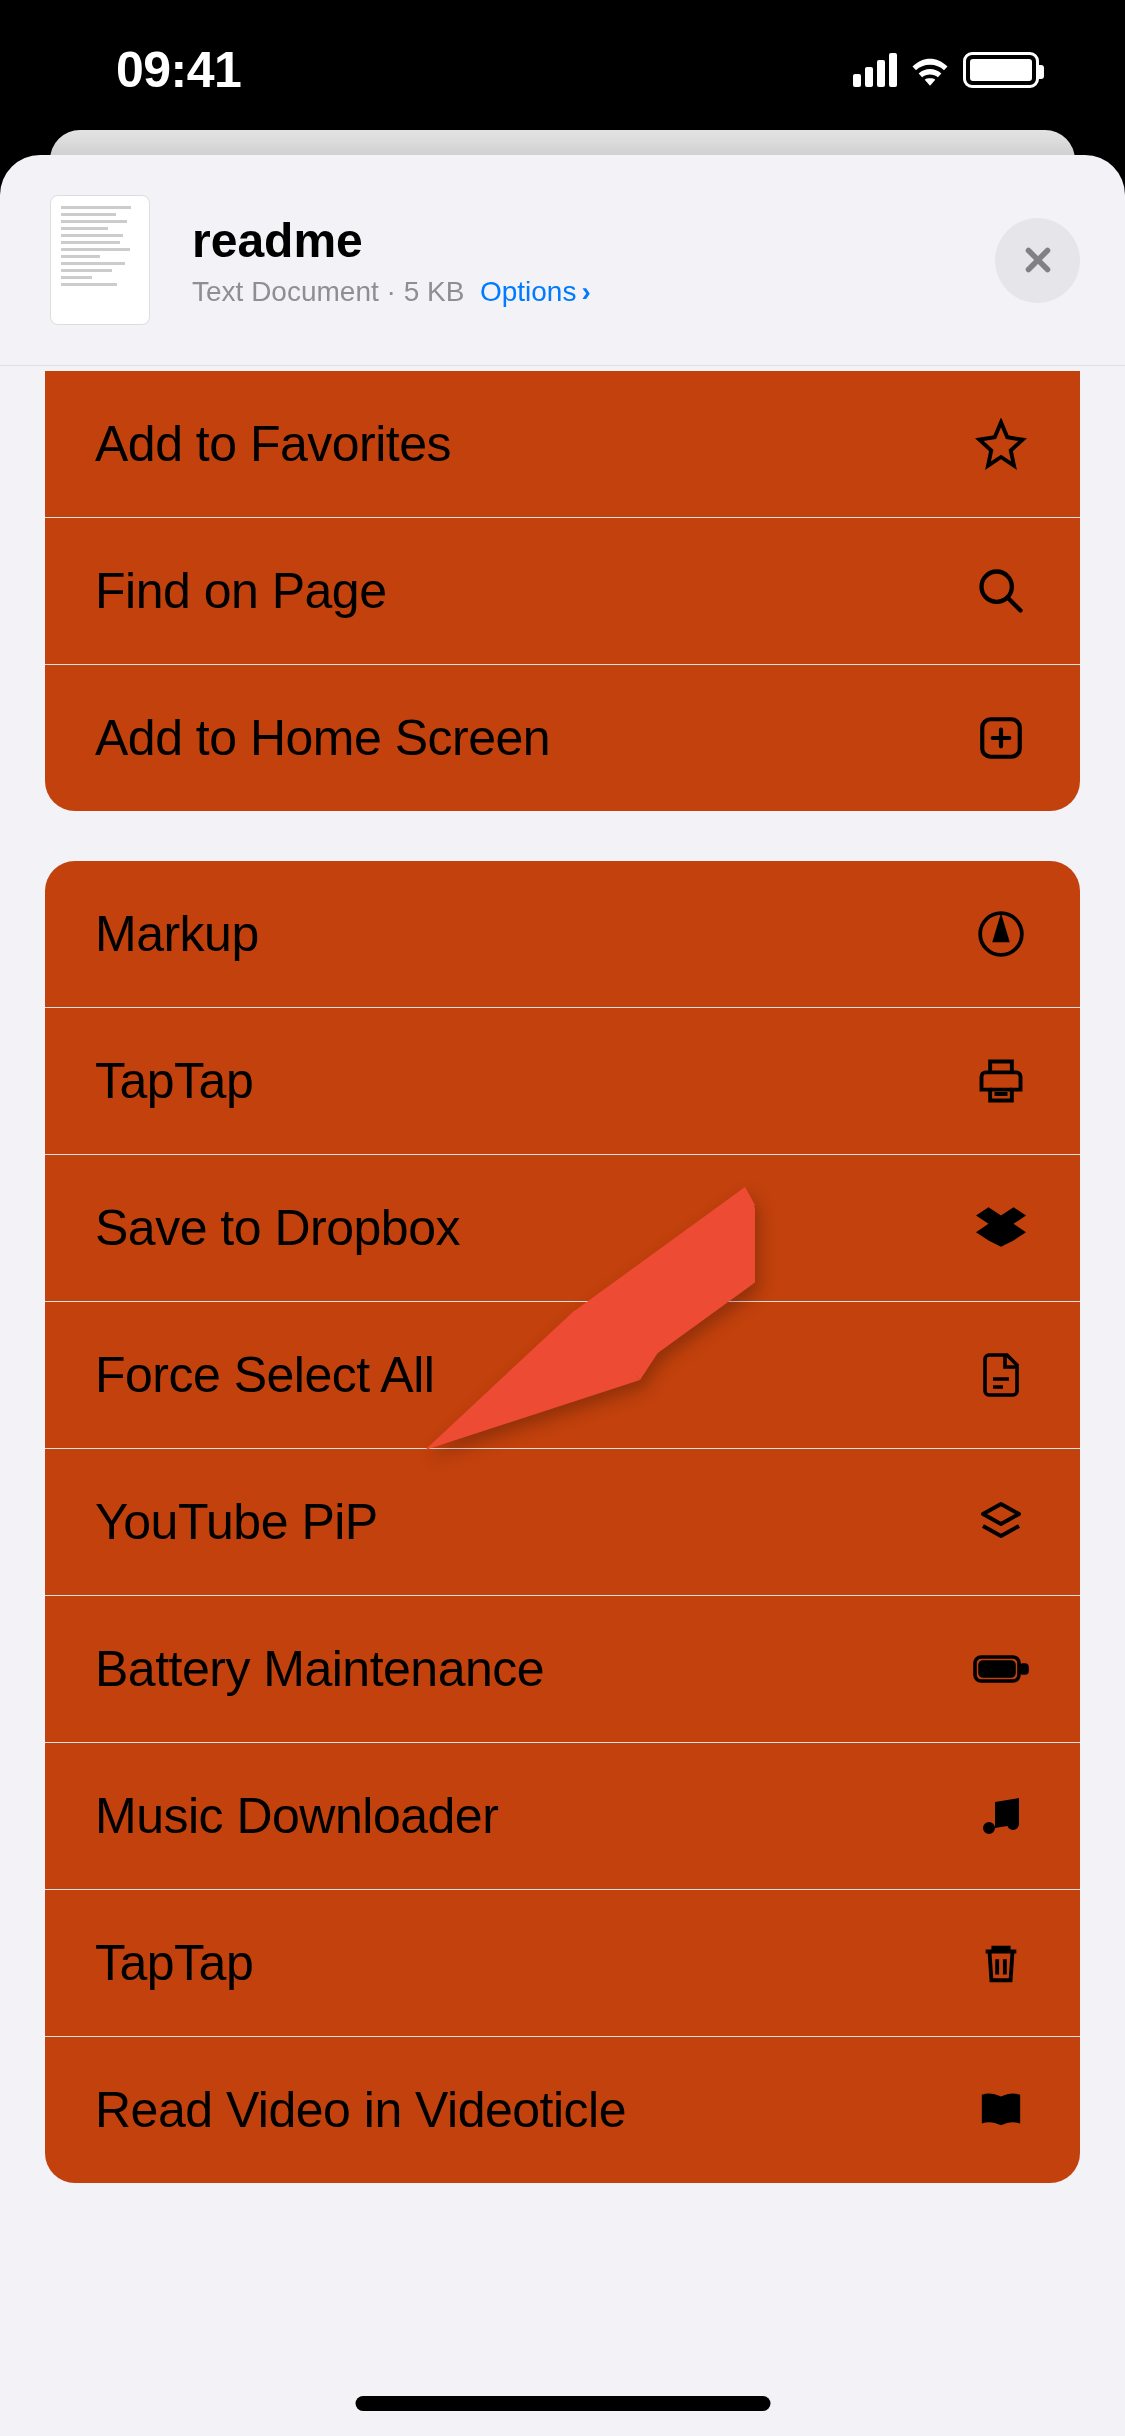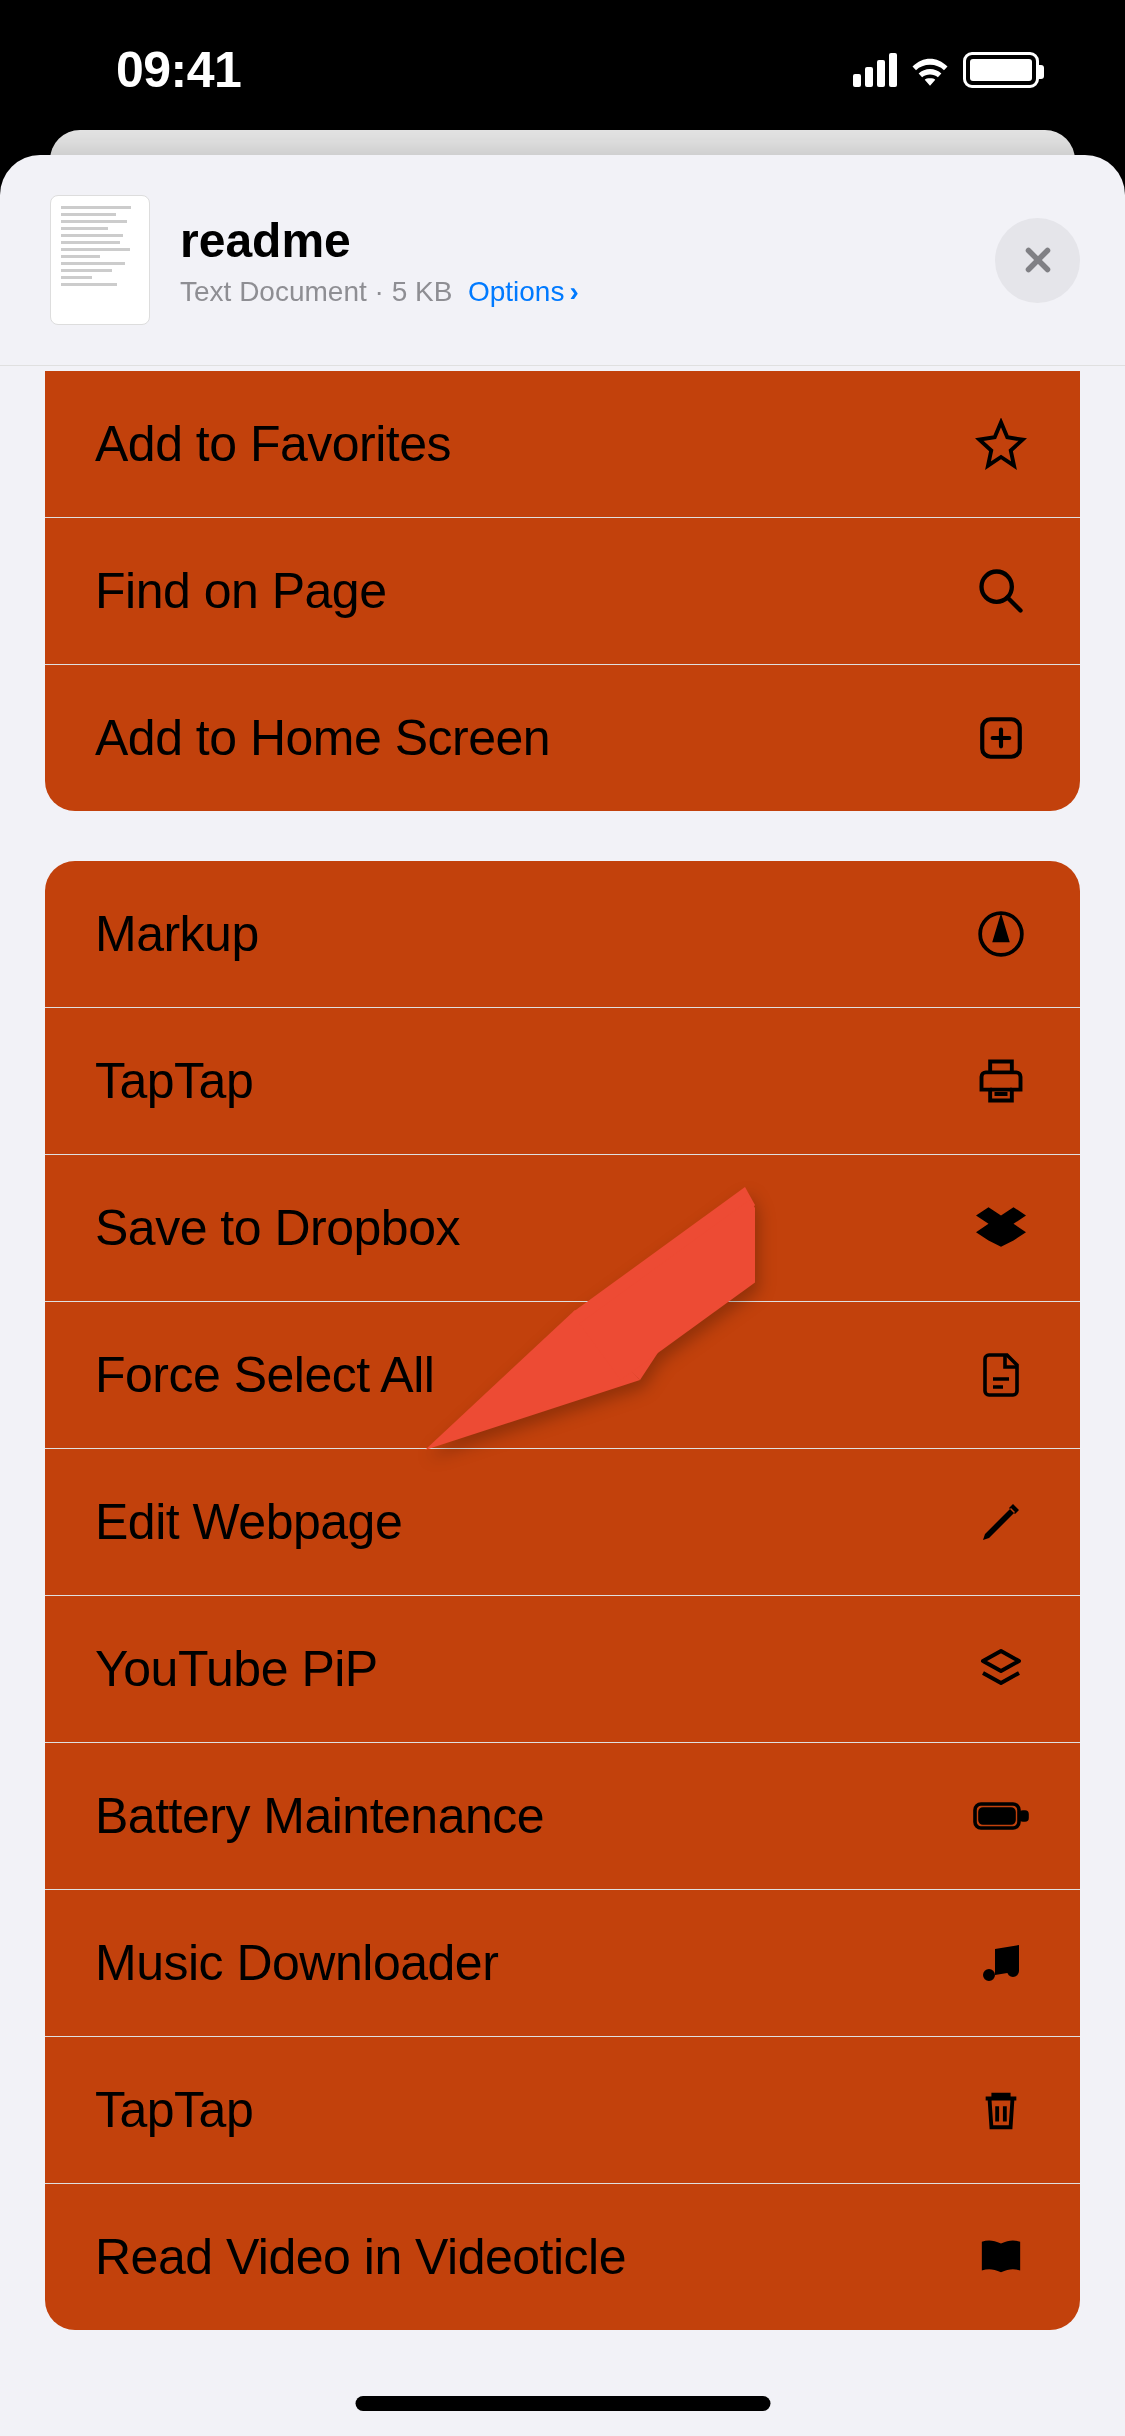--- a/index.html
+++ b/index.html
@@ -84,21 +84,21 @@
       right: 0;
       bottom: 0;
       background: #f2f2f7;
       border-radius: 40px 40px 0 0;
       box-shadow: 0 -5px 30px rgba(0,0,0,0.15);
     }
     .header {
       display: flex;
       align-items: center;
       padding: 40px 45px 40px 50px;
-      gap: 30px;
+      gap: 42px;
       border-bottom: 1px solid #e0e0e0;
     }
     .doc-thumb {
       width: 100px;
       height: 130px;
       background: white;
       border-radius: 8px;
       border: 1px solid #ddd;
       padding: 10px;
       overflow: hidden;
@@ -295,28 +295,20 @@
         <div class="row">
           <span>Force Select All</span>
           <span class="row-icon">
             <svg viewBox="0 0 24 24" width="48" height="52" fill="none" stroke="currentColor" stroke-width="1.8">
               <path d="M6 2h9l5 5v13a2 2 0 01-2 2H6a2 2 0 01-2-2V4a2 2 0 012-2z"></path>
               <path d="M14 2v6h6M8 14h8M8 18h5"></path>
             </svg>
           </span>
         </div>
         <div class="row">
-          <span>Edit Webpage</span>
-          <span class="row-icon">
-            <svg viewBox="0 0 24 24" width="48" height="48" fill="currentColor">
-              <path d="M3 21l3-1 13-13-2-2L4 18zM18 3l3 3-2 2-3-3z"></path>
-            </svg>
-          </span>
-        </div>
-        <div class="row">
           <span>YouTube PiP</span>
           <span class="row-icon">
             <svg viewBox="0 0 24 24" width="48" height="48" fill="none" stroke="currentColor" stroke-width="2">
               <path d="M12 3l9 5-9 5-9-5zM3 14l9 5 9-5" stroke-linejoin="round"></path>
             </svg>
           </span>
         </div>
         <div class="row">
           <span>Battery Maintenance</span>
           <span class="row-icon">

